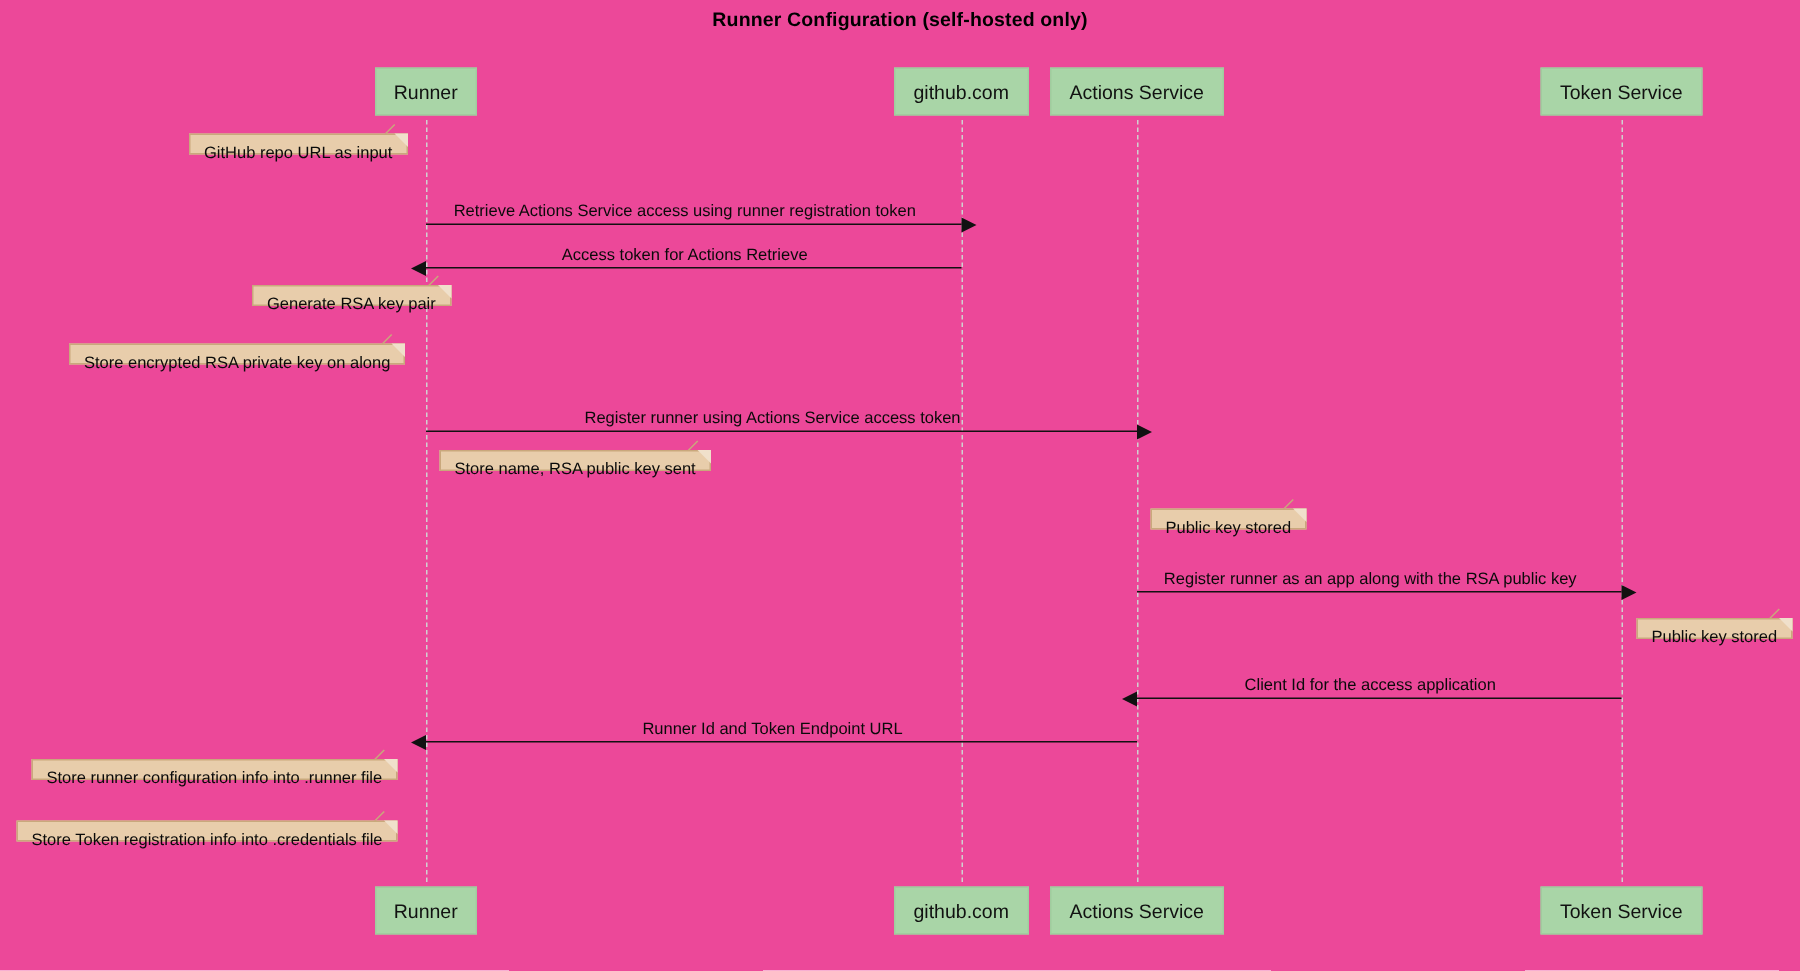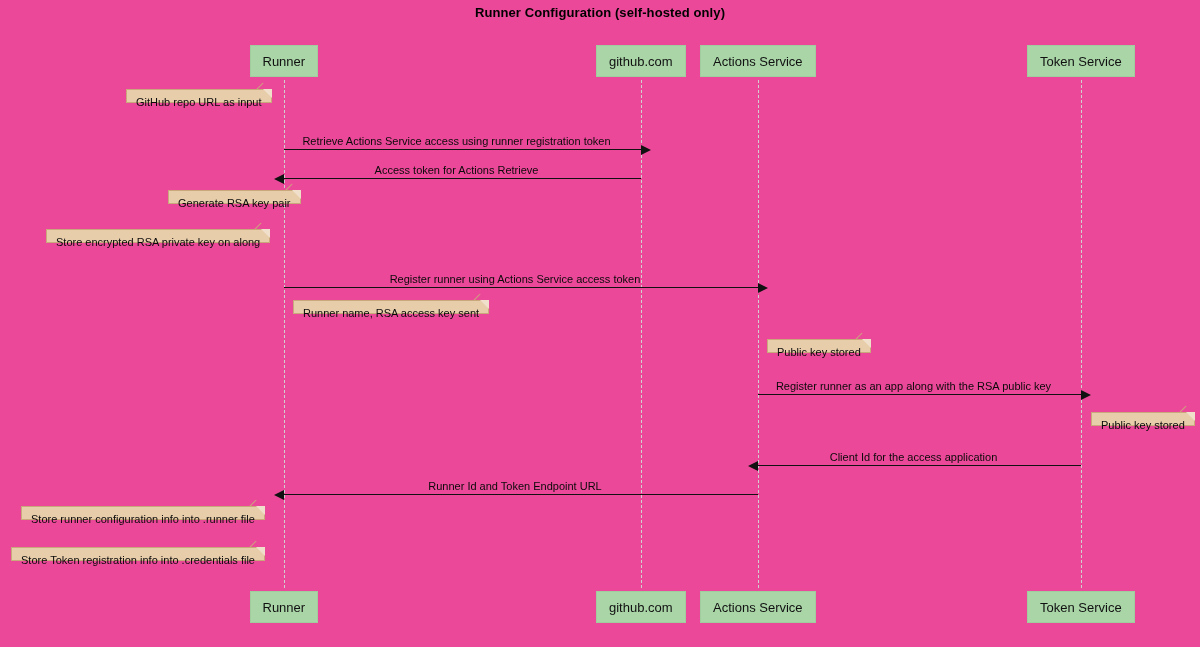--- a/index.html
+++ b/index.html
@@ -161,21 +161,21 @@
       </div>
       <div class="msg" style="left: 284px; width: 474px; top: 494px;">
         <div class="arrowhead left"></div>
         <div class="msg-label center">Runner Id and Token Endpoint URL</div>
       </div>
     </div>
   <div id="layer-notes">
       <div class="note" style="left: 126px; top: 89px;"><span>GitHub repo URL as input</span><div class="fold"></div><div class="fold-edge"></div></div>
       <div class="note" style="left: 156px; top: 190px; margin-left: 12px;"><span>Generate RSA key pair</span><div class="fold"></div><div class="fold-edge"></div></div>
       <div class="note" style="left: 46px; top: 229px;"><span>Store encrypted RSA private key on along</span><div class="fold"></div><div class="fold-edge"></div></div>
-      <div class="note" style="left: 293px; top: 300px;"><span>Runner name, RSA access key sent</span><div class="fold"></div><div class="fold-edge"></div></div>
+      <div class="note" style="left: 293px; top: 300px;"><span>Store name, RSA public key sent</span><div class="fold"></div><div class="fold-edge"></div></div>
       <div class="note" style="left: 767px; top: 339px;"><span>Public key stored</span><div class="fold"></div><div class="fold-edge"></div></div>
       <div class="note" style="left: 1091px; top: 412px;"><span>Public key stored</span><div class="fold"></div><div class="fold-edge"></div></div>
       <div class="note" style="left: 21px; top: 506px; text-align: center;"><span>Store runner configuration info into .runner file</span><div class="fold"></div><div class="fold-edge"></div></div>
       <div class="note" style="left: 11px; top: 547px;"><span>Store Token registration info into .credentials file</span><div class="fold"></div><div class="fold-edge"></div></div>
     </div>
   <div id="layer-participants-bottom">
       <div class="participant" style="top: 591px; left: 249.5px;"><span>Runner</span></div>
       <div class="participant" style="top: 591px; left: 596px;"><span>github.com</span></div>
       <div class="participant" style="top: 591px; left: 700px;"><span>Actions Service</span></div>
       <div class="participant" style="top: 591px; left: 1027px;"><span>Token Service</span></div>

